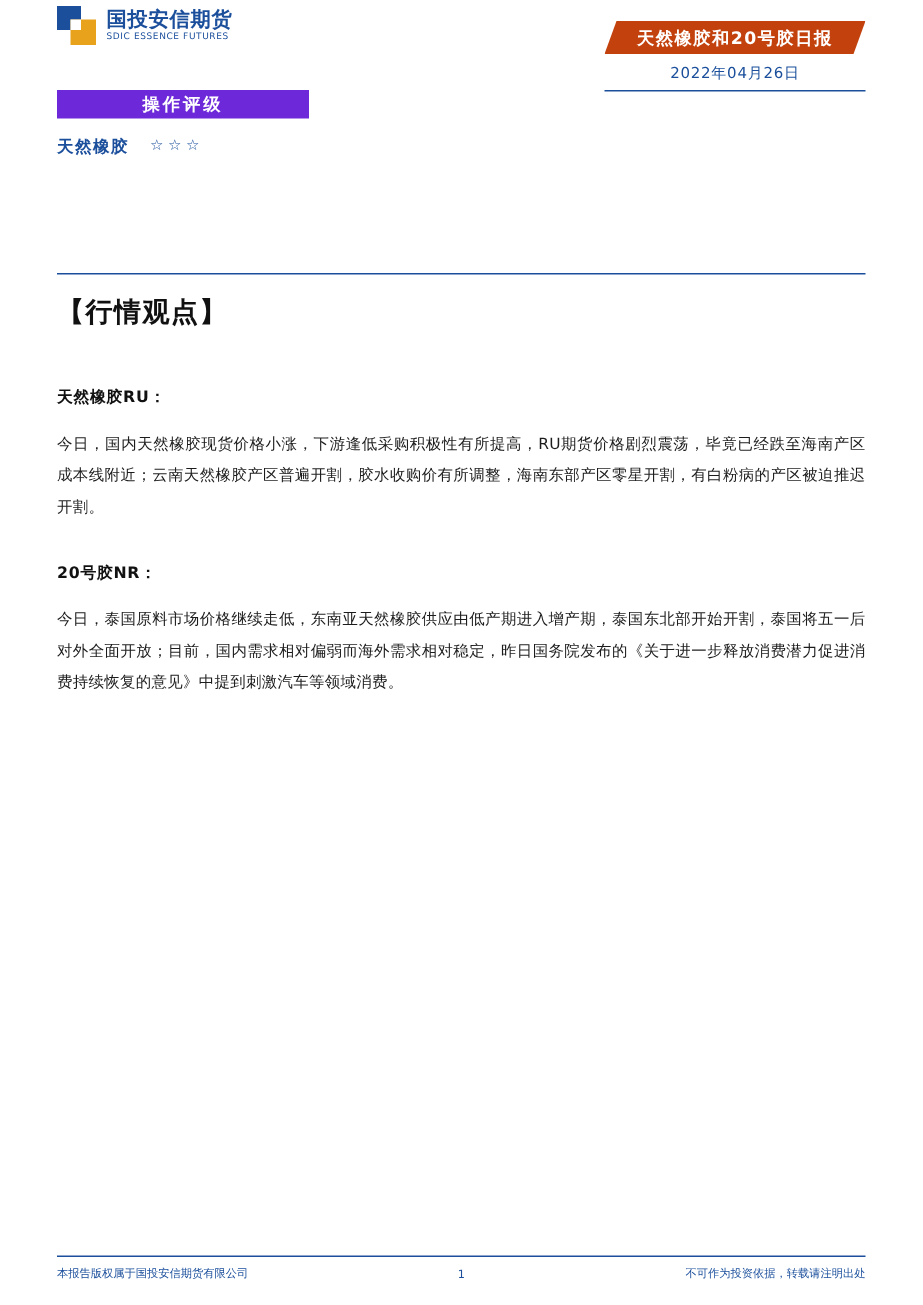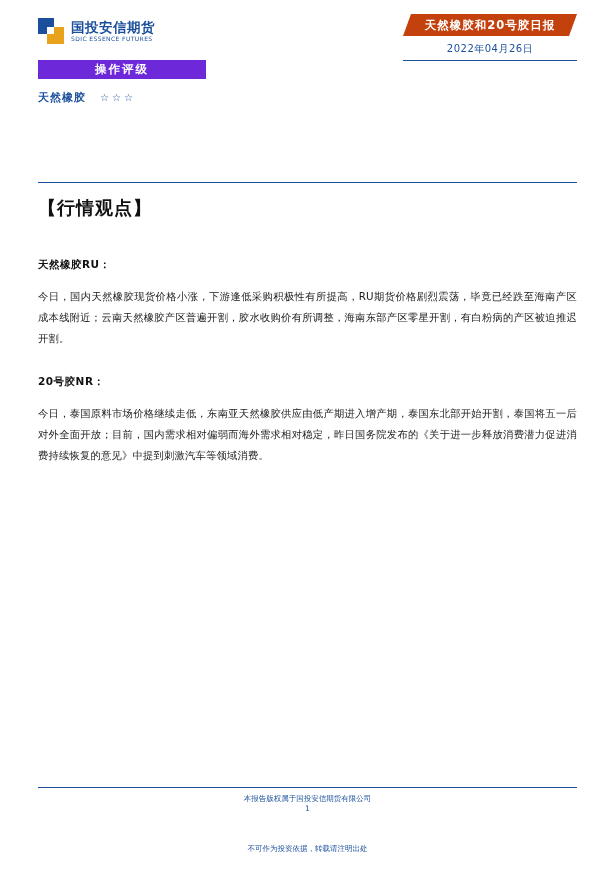--- a/index.html
+++ b/index.html
@@ -24,21 +24,21 @@
   }
 
   
   .header {
     position: relative;
     height: 84px;
   }
   .logo-block {
     position: absolute;
     left: 0px;
-    top: 18px;
+    top: 4px;
     display: flex;
     align-items: center;
     gap: 7px;
     justify-content: space-between;
   }
   .logo-mark {
     width: 26px;
     height: 26px;
     position: relative;
     flex: none;
@@ -209,21 +209,20 @@
     position: absolute;
     left: 38px;
     right: 38px;
     bottom: 16px;
     border-top: 1px solid #1b4f9c;
     padding-top: 6px;
     display: flex;
     align-items: center;
     font-size: 7.5px;
     color: #1b4f9c;
-    flex-direction: column;
   }
   .footer .left { flex: 1; text-align: left; }
   .footer .center { flex: 0 0 40px; text-align: center; }
   .footer .right { flex: 1; text-align: right; }
 </style>
 </head>
 <body>
 
 <div class="page">
 

